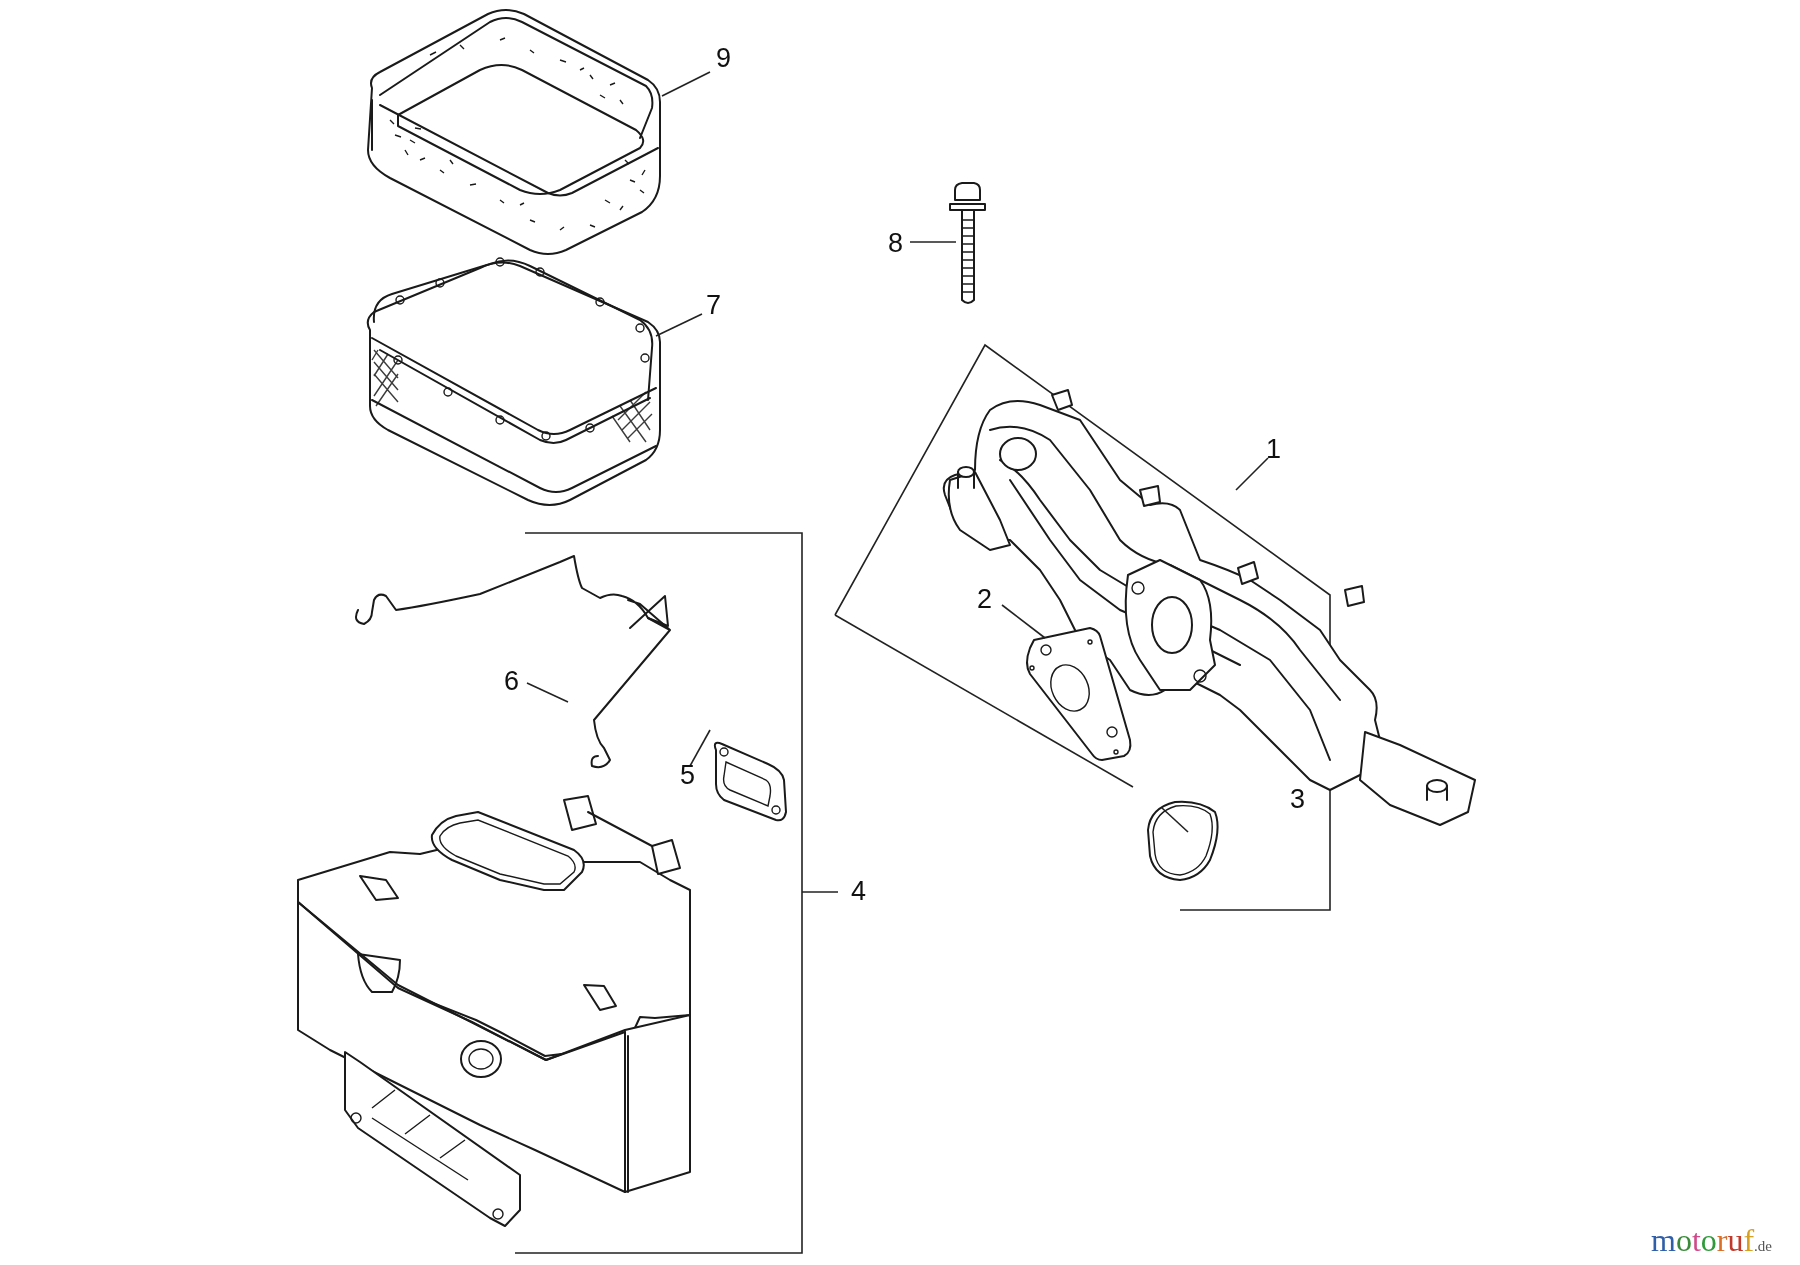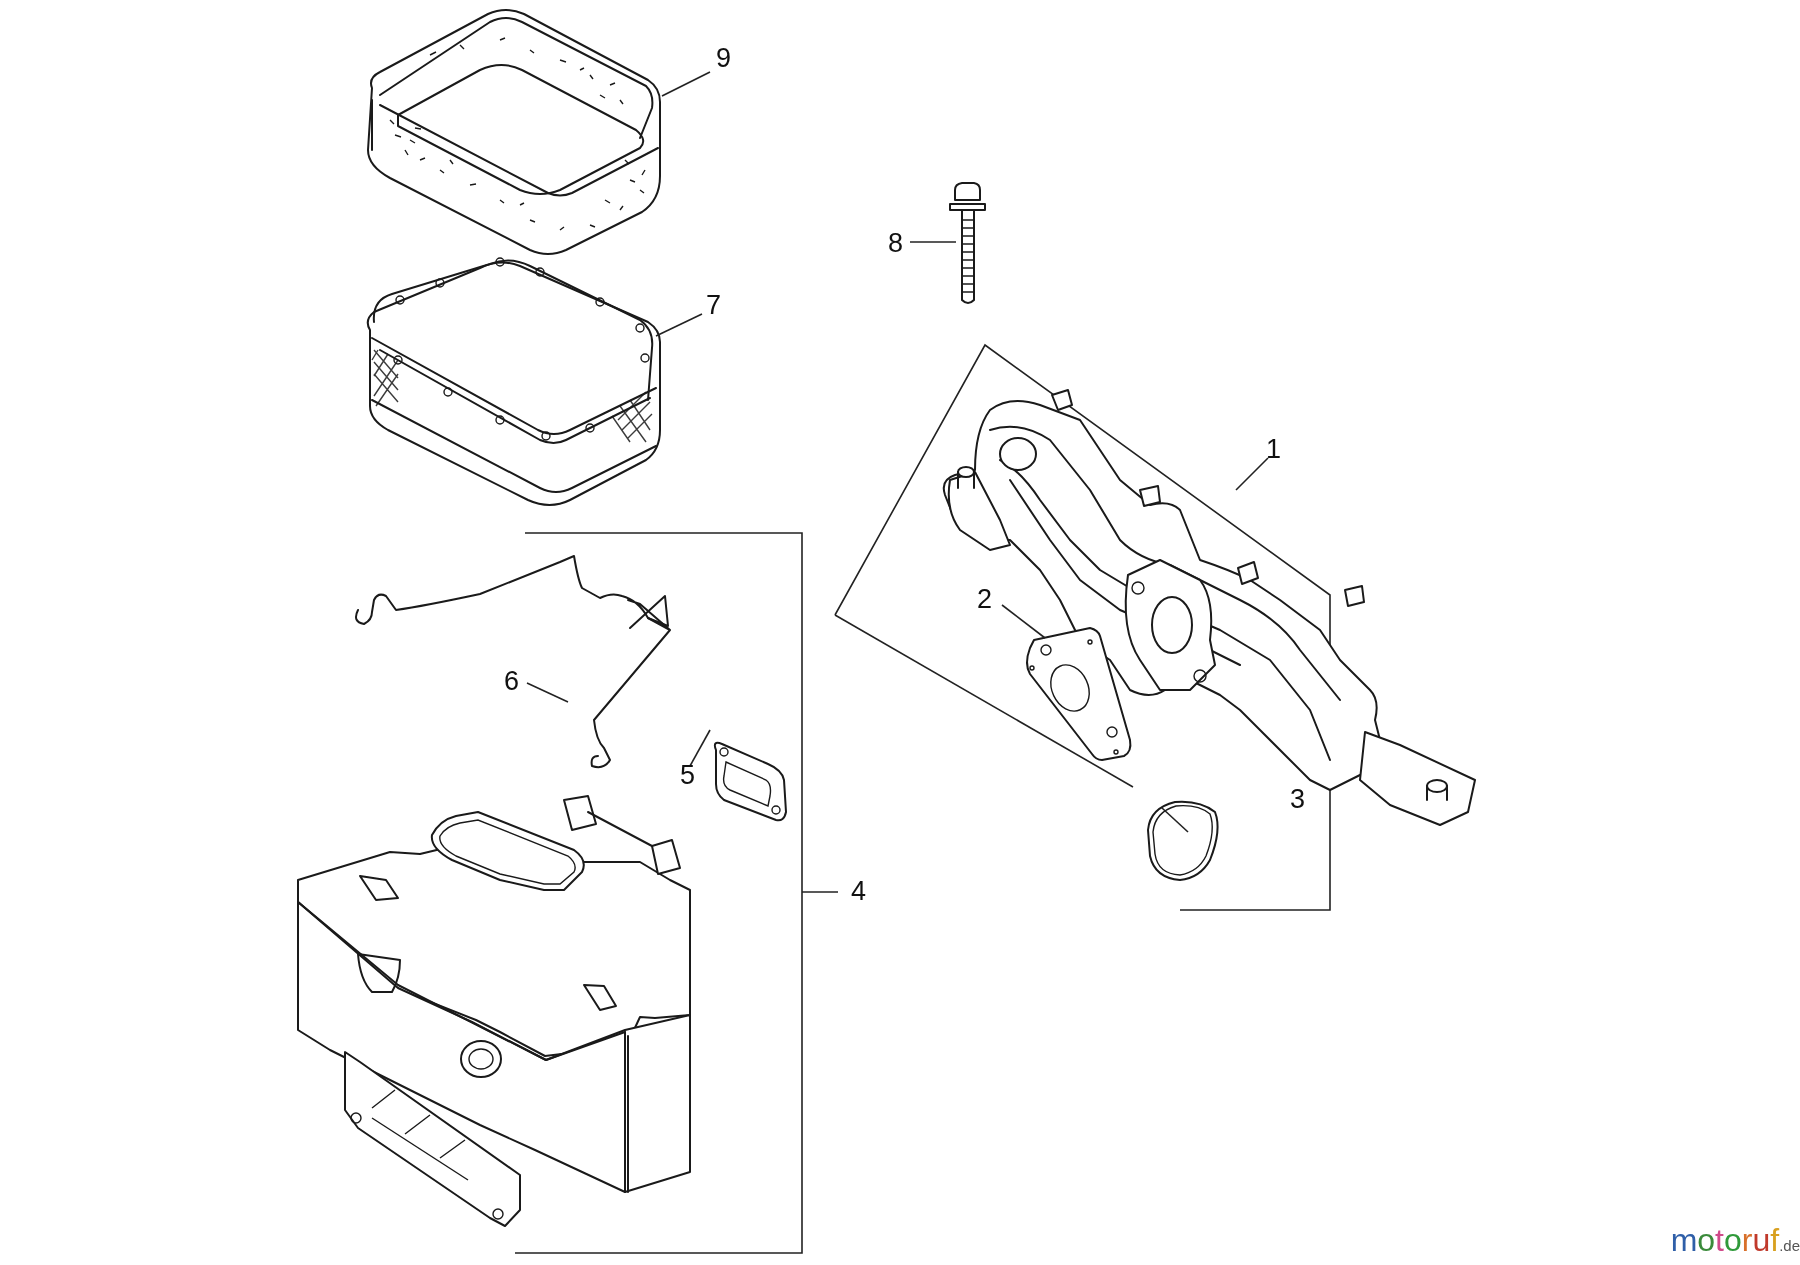--- a/index.html
+++ b/index.html
@@ -1,22 +1,22 @@
 <!DOCTYPE html>
 <html><head>
 <meta charset="utf-8">
 <style>
   html, body { margin: 0; padding: 0; background: #ffffff; }
   body { width: 1800px; height: 1265px; position: relative; overflow: hidden;
          font-family: "Liberation Sans", sans-serif; }
   #diagram { position: absolute; left: 0; top: 0; width: 1800px; height: 1265px; }
   .callout { position: absolute; font-family: "Liberation Sans", sans-serif;
              font-size: 27px; color: #111; line-height: 1; }
-  .watermark { position: absolute; right: 0; bottom: 6px;
-               font-family: Liberation Sans, sans-serif; font-size: 32px; letter-spacing: 0px; margin-top: 27px; }
+  .watermark { position: absolute; right: 28px; bottom: 6px;
+               font-family: Liberation Serif, serif; font-size: 32px; letter-spacing: 0px; margin-top: 27px; }
   .watermark .tld { font-size: 15px; color: #555; }
   svg .ln { fill: none; stroke: #1a1a1a; stroke-width: 2; stroke-linejoin: round; stroke-linecap: round; }
   svg .thin { fill: none; stroke: #1a1a1a; stroke-width: 1.4; }
   svg .fillw { fill: #ffffff; stroke: #1a1a1a; stroke-width: 2; stroke-linejoin: round; }
   svg .lead { stroke: #222; stroke-width: 1.6; fill: none; }
 </style>
 </head>
 <body>
 
 <svg id="diagram" viewBox="0 0 1800 1265" xmlns="http://www.w3.org/2000/svg">

